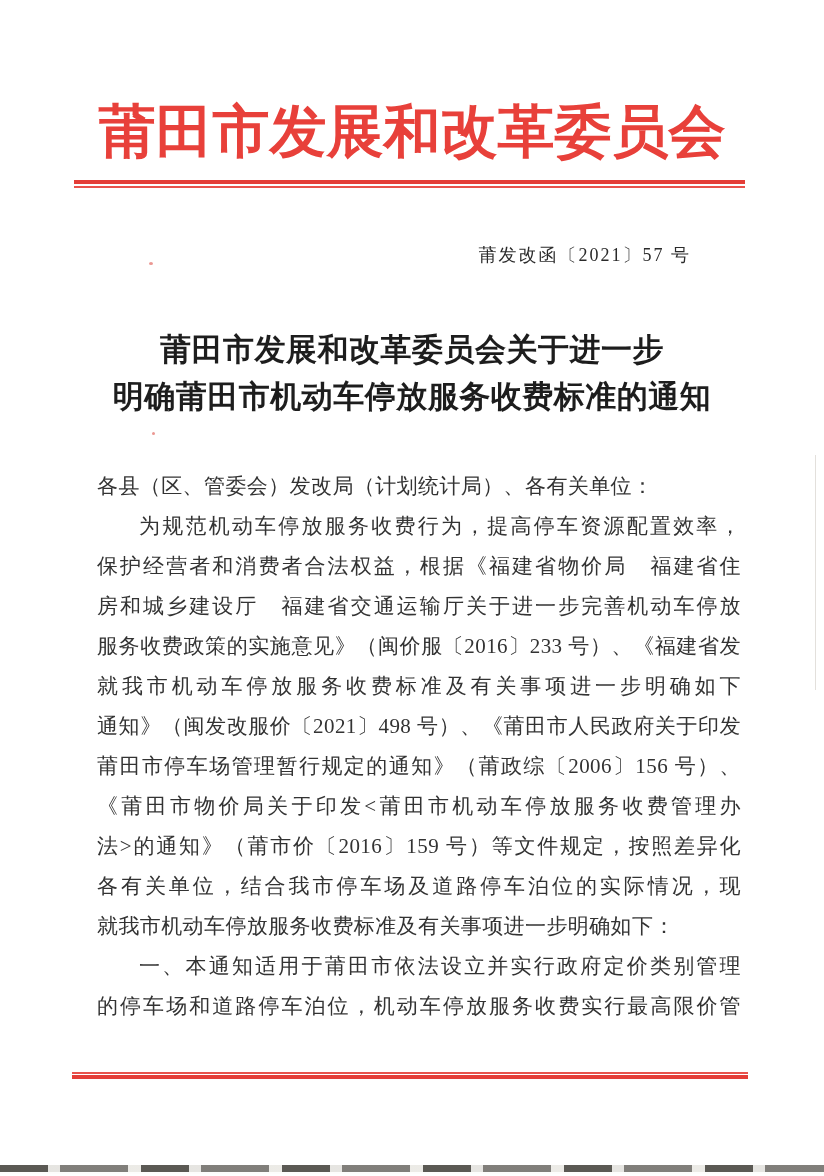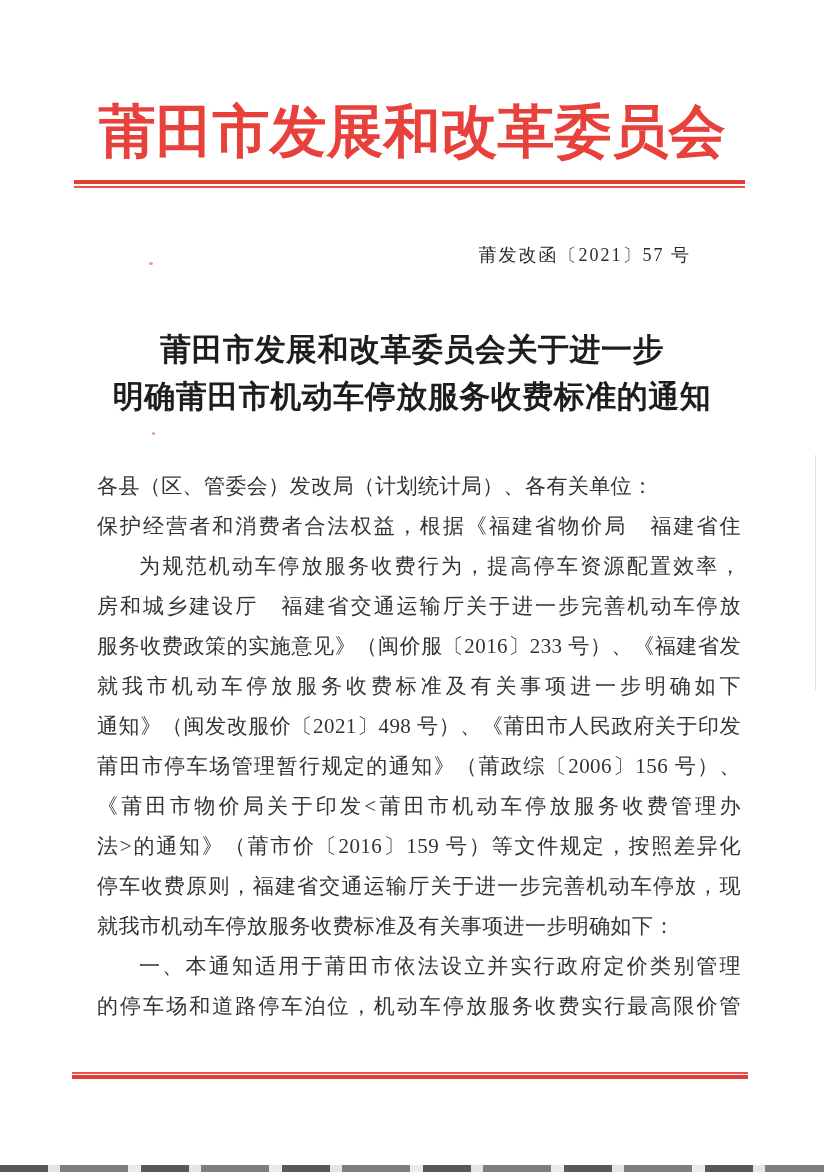--- a/index.html
+++ b/index.html
@@ -125,30 +125,30 @@
 
   <div class="doc-number">莆发改函〔2021〕57 号</div>
 
   <div class="doc-title">
     <div>莆田市发展和改革委员会关于进一步</div>
     <div>明确莆田市机动车停放服务收费标准的通知</div>
   </div>
 
   <div class="body-text">
     <div class="bline nolast">各县（区、管委会）发改局（计划统计局）、各有关单位：</div>
+    <div class="bline ind">为规范机动车停放服务收费行为，提高停车资源配置效率，</div>
     <div class="bline">保护经营者和消费者合法权益，根据《福建省物价局　福建省住</div>
-    <div class="bline ind">为规范机动车停放服务收费行为，提高停车资源配置效率，</div>
     <div class="bline">房和城乡建设厅　福建省交通运输厅关于进一步完善机动车停放</div>
     <div class="bline">服务收费政策的实施意见》（闽价服〔2016〕233 号）、《福建省发</div>
     <div class="bline">就我市机动车停放服务收费标准及有关事项进一步明确如下</div>
     <div class="bline">通知》（闽发改服价〔2021〕498 号）、《莆田市人民政府关于印发</div>
     <div class="bline">莆田市停车场管理暂行规定的通知》（莆政综〔2006〕156 号）、</div>
     <div class="bline">《莆田市物价局关于印发&lt;莆田市机动车停放服务收费管理办</div>
     <div class="bline">法&gt;的通知》（莆市价〔2016〕159 号）等文件规定，按照差异化</div>
-    <div class="bline">停车收费原则，福建省交通运输厅关于进一步完善机动车停放，现</div>
+    <div class="bline">各有关单位，结合我市停车场及道路停车泊位的实际情况，现</div>
     <div class="bline nolast">就我市机动车停放服务收费标准及有关事项进一步明确如下：</div>
     <div class="bline ind">一、本通知适用于莆田市依法设立并实行政府定价类别管理</div>
     <div class="bline">的停车场和道路停车泊位，机动车停放服务收费实行最高限价管</div>
   </div>
 
   <div class="rule-bottom">
     <div class="bar1"></div>
     <div class="gap"></div>
     <div class="bar2"></div>
   </div>

